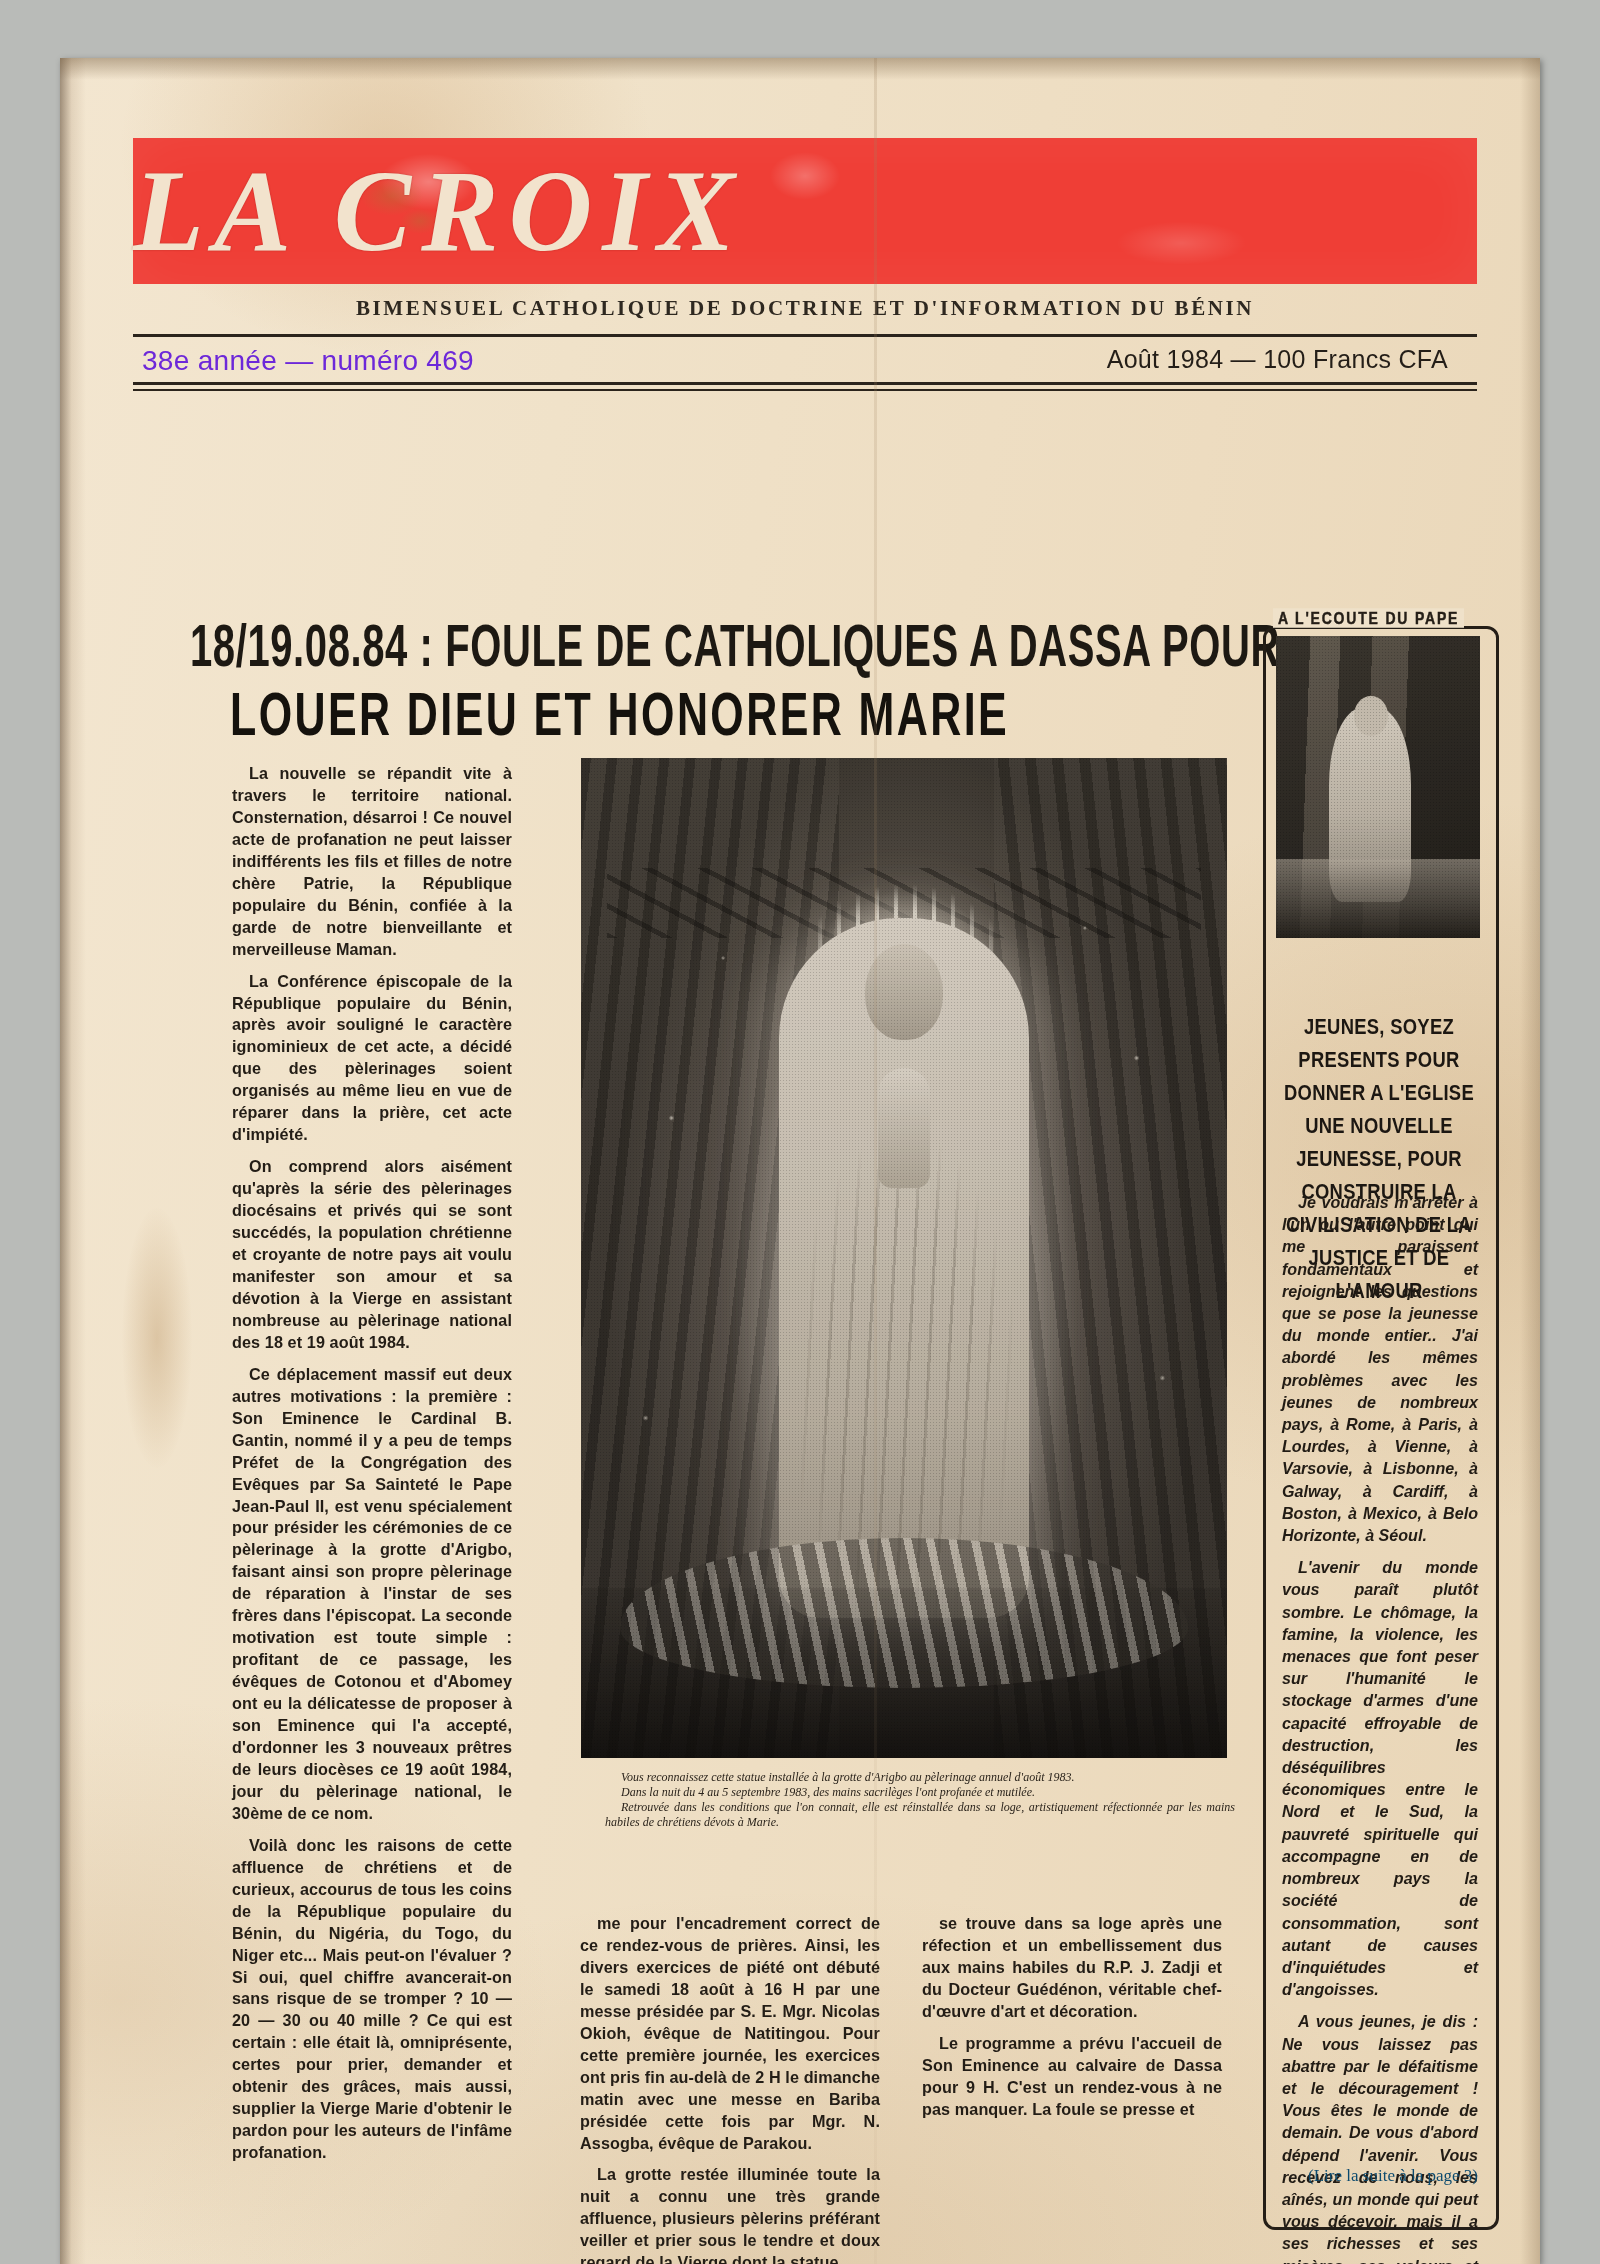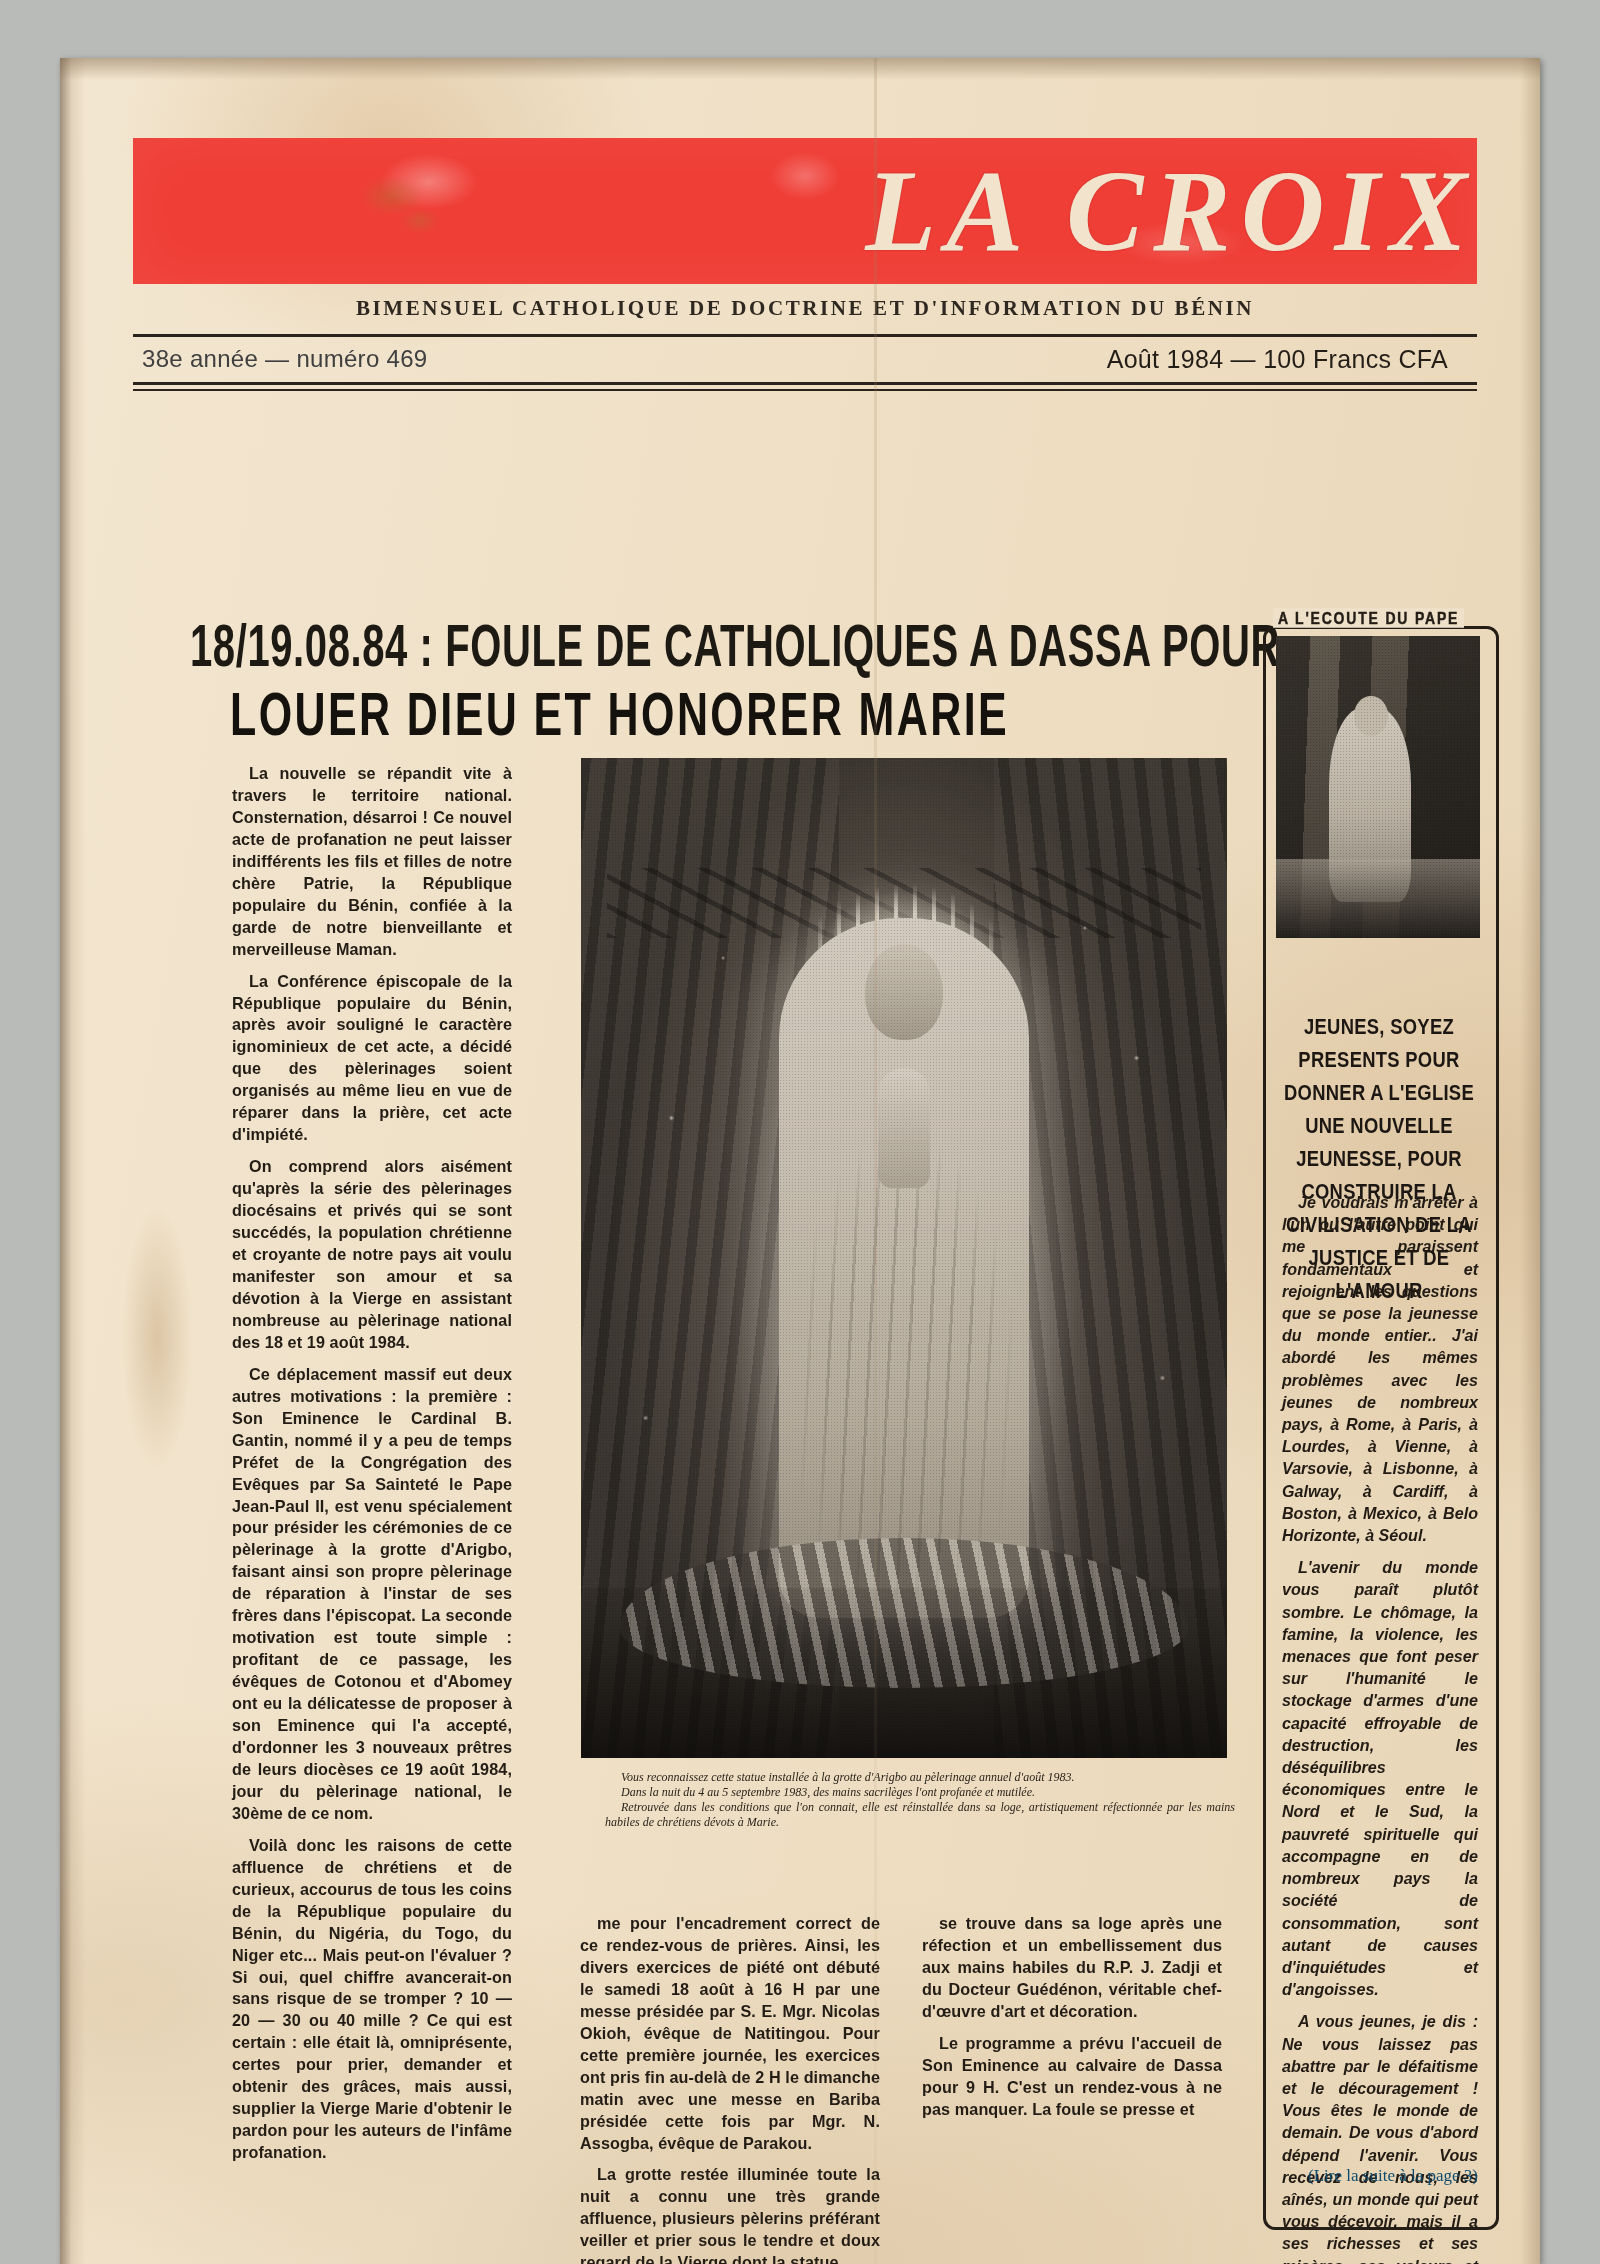--- a/index.html
+++ b/index.html
@@ -47,21 +47,21 @@
     position:absolute;left:55%;top:0;width:3px;height:100%;
     background:linear-gradient(180deg,rgba(160,130,95,.22),rgba(160,130,95,.05));
     pointer-events:none;
   }
   .content{position:absolute;inset:0;}
 
   
   .masthead-band{
     position:absolute;left:73px;top:80px;width:1344px;height:146px;
     background:#ef3e36;
-    display:flex;align-items:center;justify-content:flex-end;
+    display:flex;align-items:center;justify-content:flex-start;
     box-shadow:inset 0 0 60px rgba(255,255,255,.06);
   }
   .masthead-band:after{
     content:"";position:absolute;inset:0;
     background:
       radial-gradient(ellipse 70px 40px at 22% 30%, rgba(255,255,255,.33), rgba(255,255,255,0) 70%),
       radial-gradient(ellipse 50px 34px at 50% 26%, rgba(255,255,255,.26), rgba(255,255,255,0) 70%),
       radial-gradient(ellipse 90px 30px at 78% 72%, rgba(255,255,255,.16), rgba(255,255,255,0) 72%);
     pointer-events:none;
   }
@@ -80,21 +80,21 @@
     font-family:"Liberation Serif", serif;
     font-size:21px;font-weight:700;letter-spacing:2.6px;
     color:#2e2820;white-space:nowrap;
   }
   .rule{position:absolute;background:#2b241c;}
   .rule-a{left:73px;top:276px;width:1344px;height:3px;}
   .rule-b{left:73px;top:324px;width:1344px;height:3px;}
   .rule-c{left:73px;top:331px;width:1344px;height:2px;}
   .issue-left{
     position:absolute;left:82px;top:287px;
-    font-size:24px;color:#404040;letter-spacing:.3px;white-space:nowrap;
+    font-size:28px;color:#6d28d9;letter-spacing:.3px;white-space:nowrap;
   }
   .issue-right{
     position:absolute;right:92px;top:287px;
     font-size:25px;color:#241e18;letter-spacing:.3px;white-space:nowrap;
   }
 
   
   .headline-1{
     position:absolute;left:130px;top:555px;width:1000px;
     font-size:40px;font-weight:700;letter-spacing:.6px;

